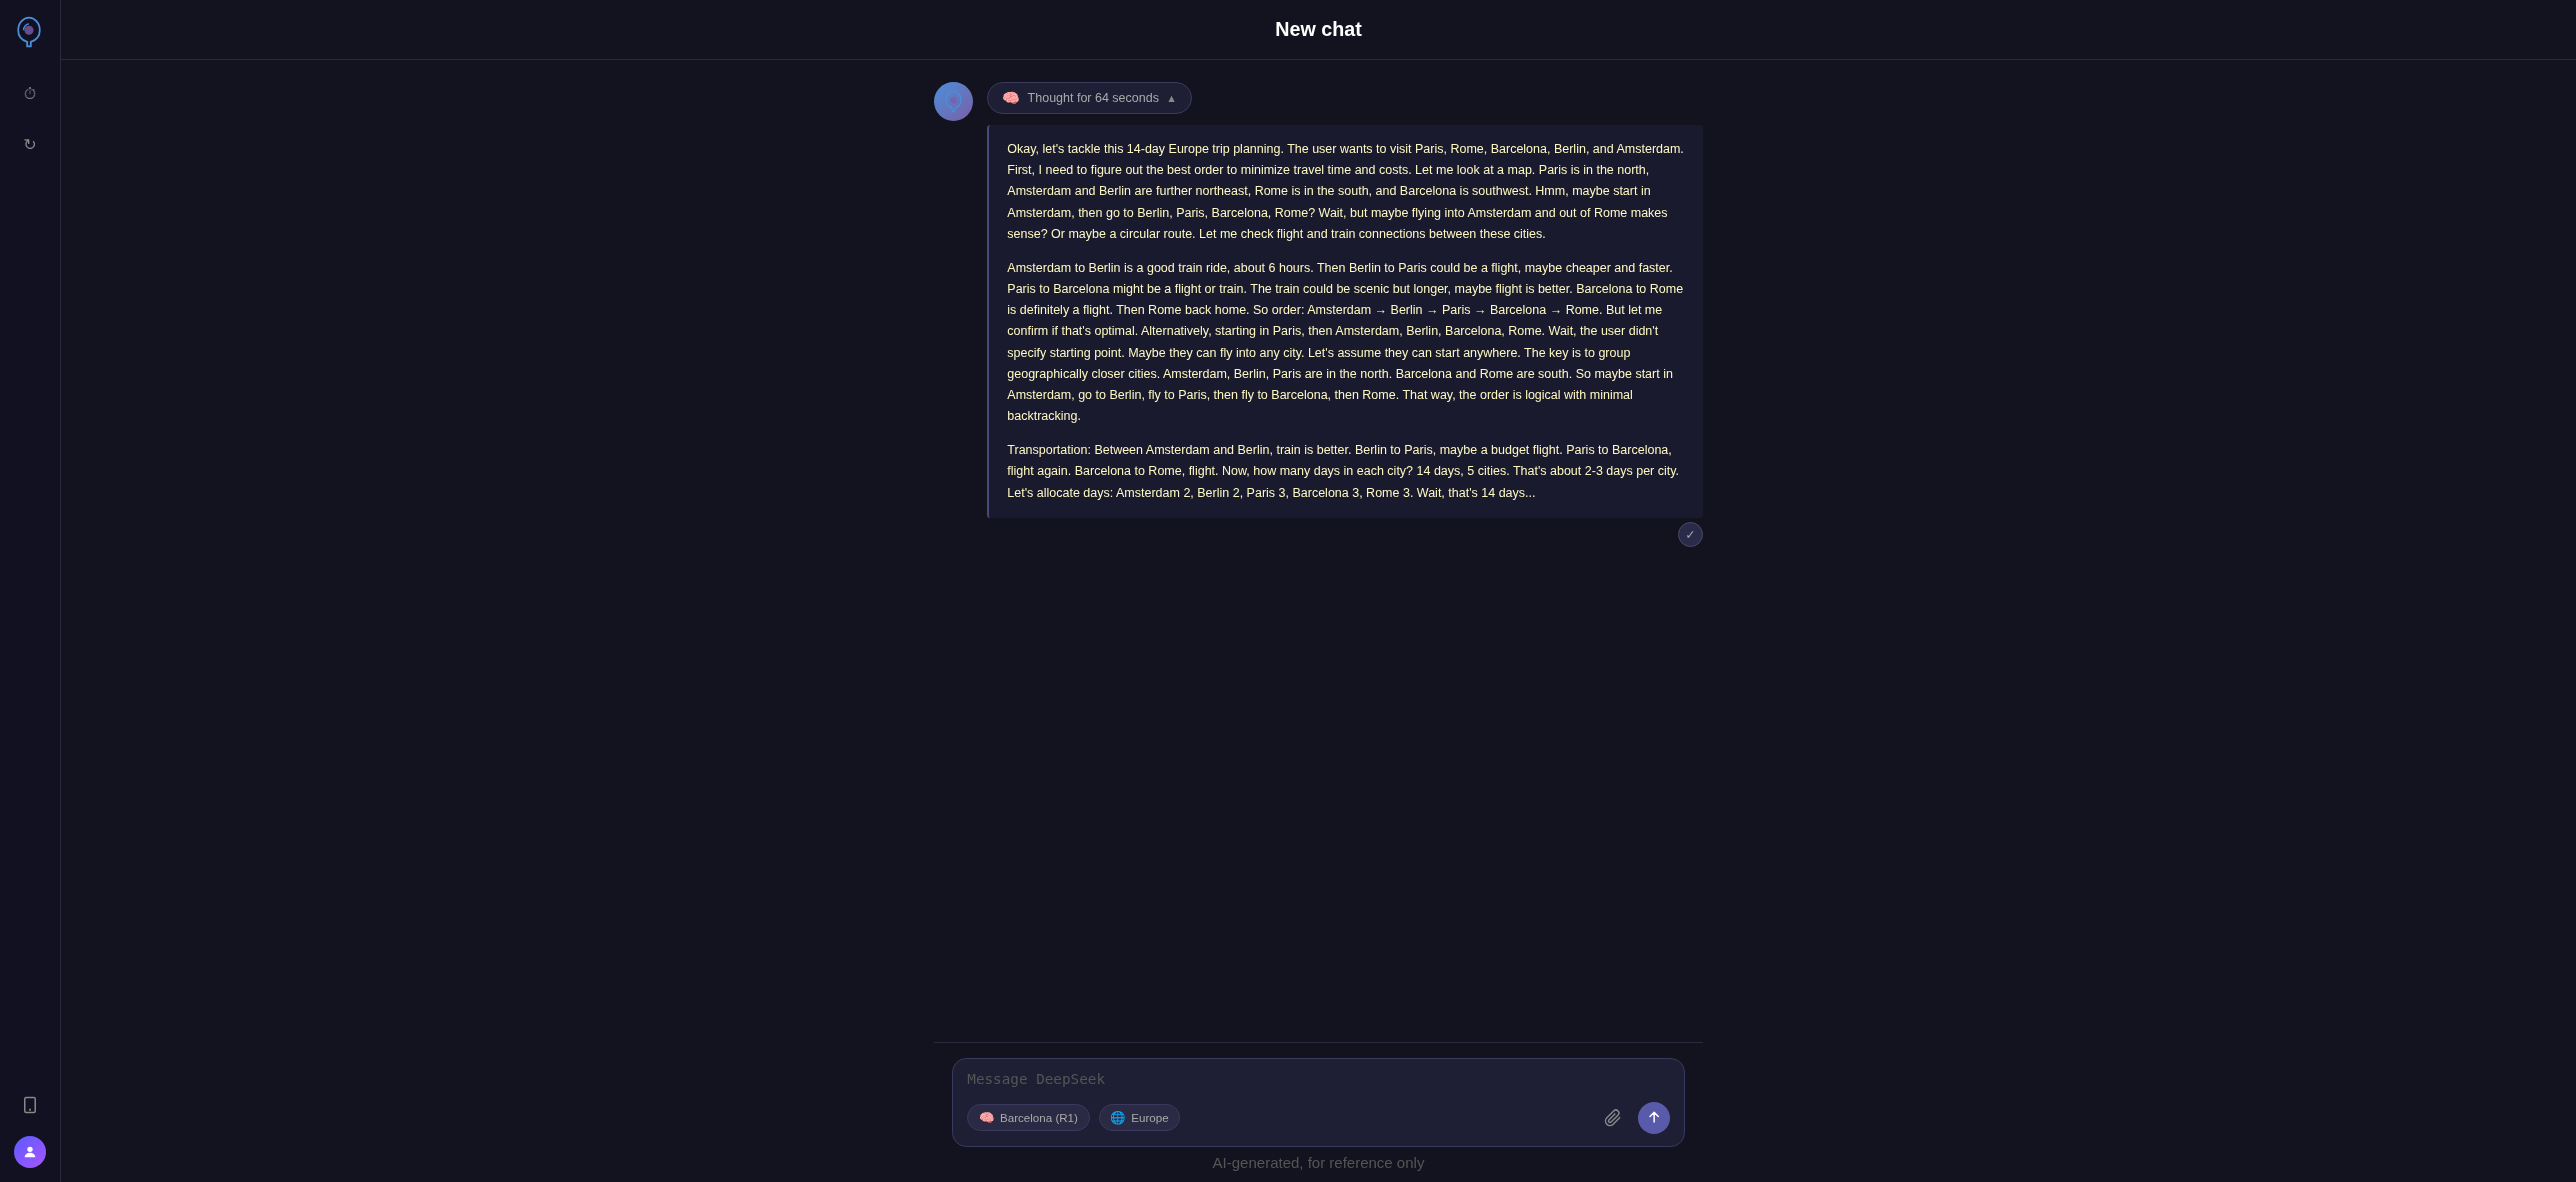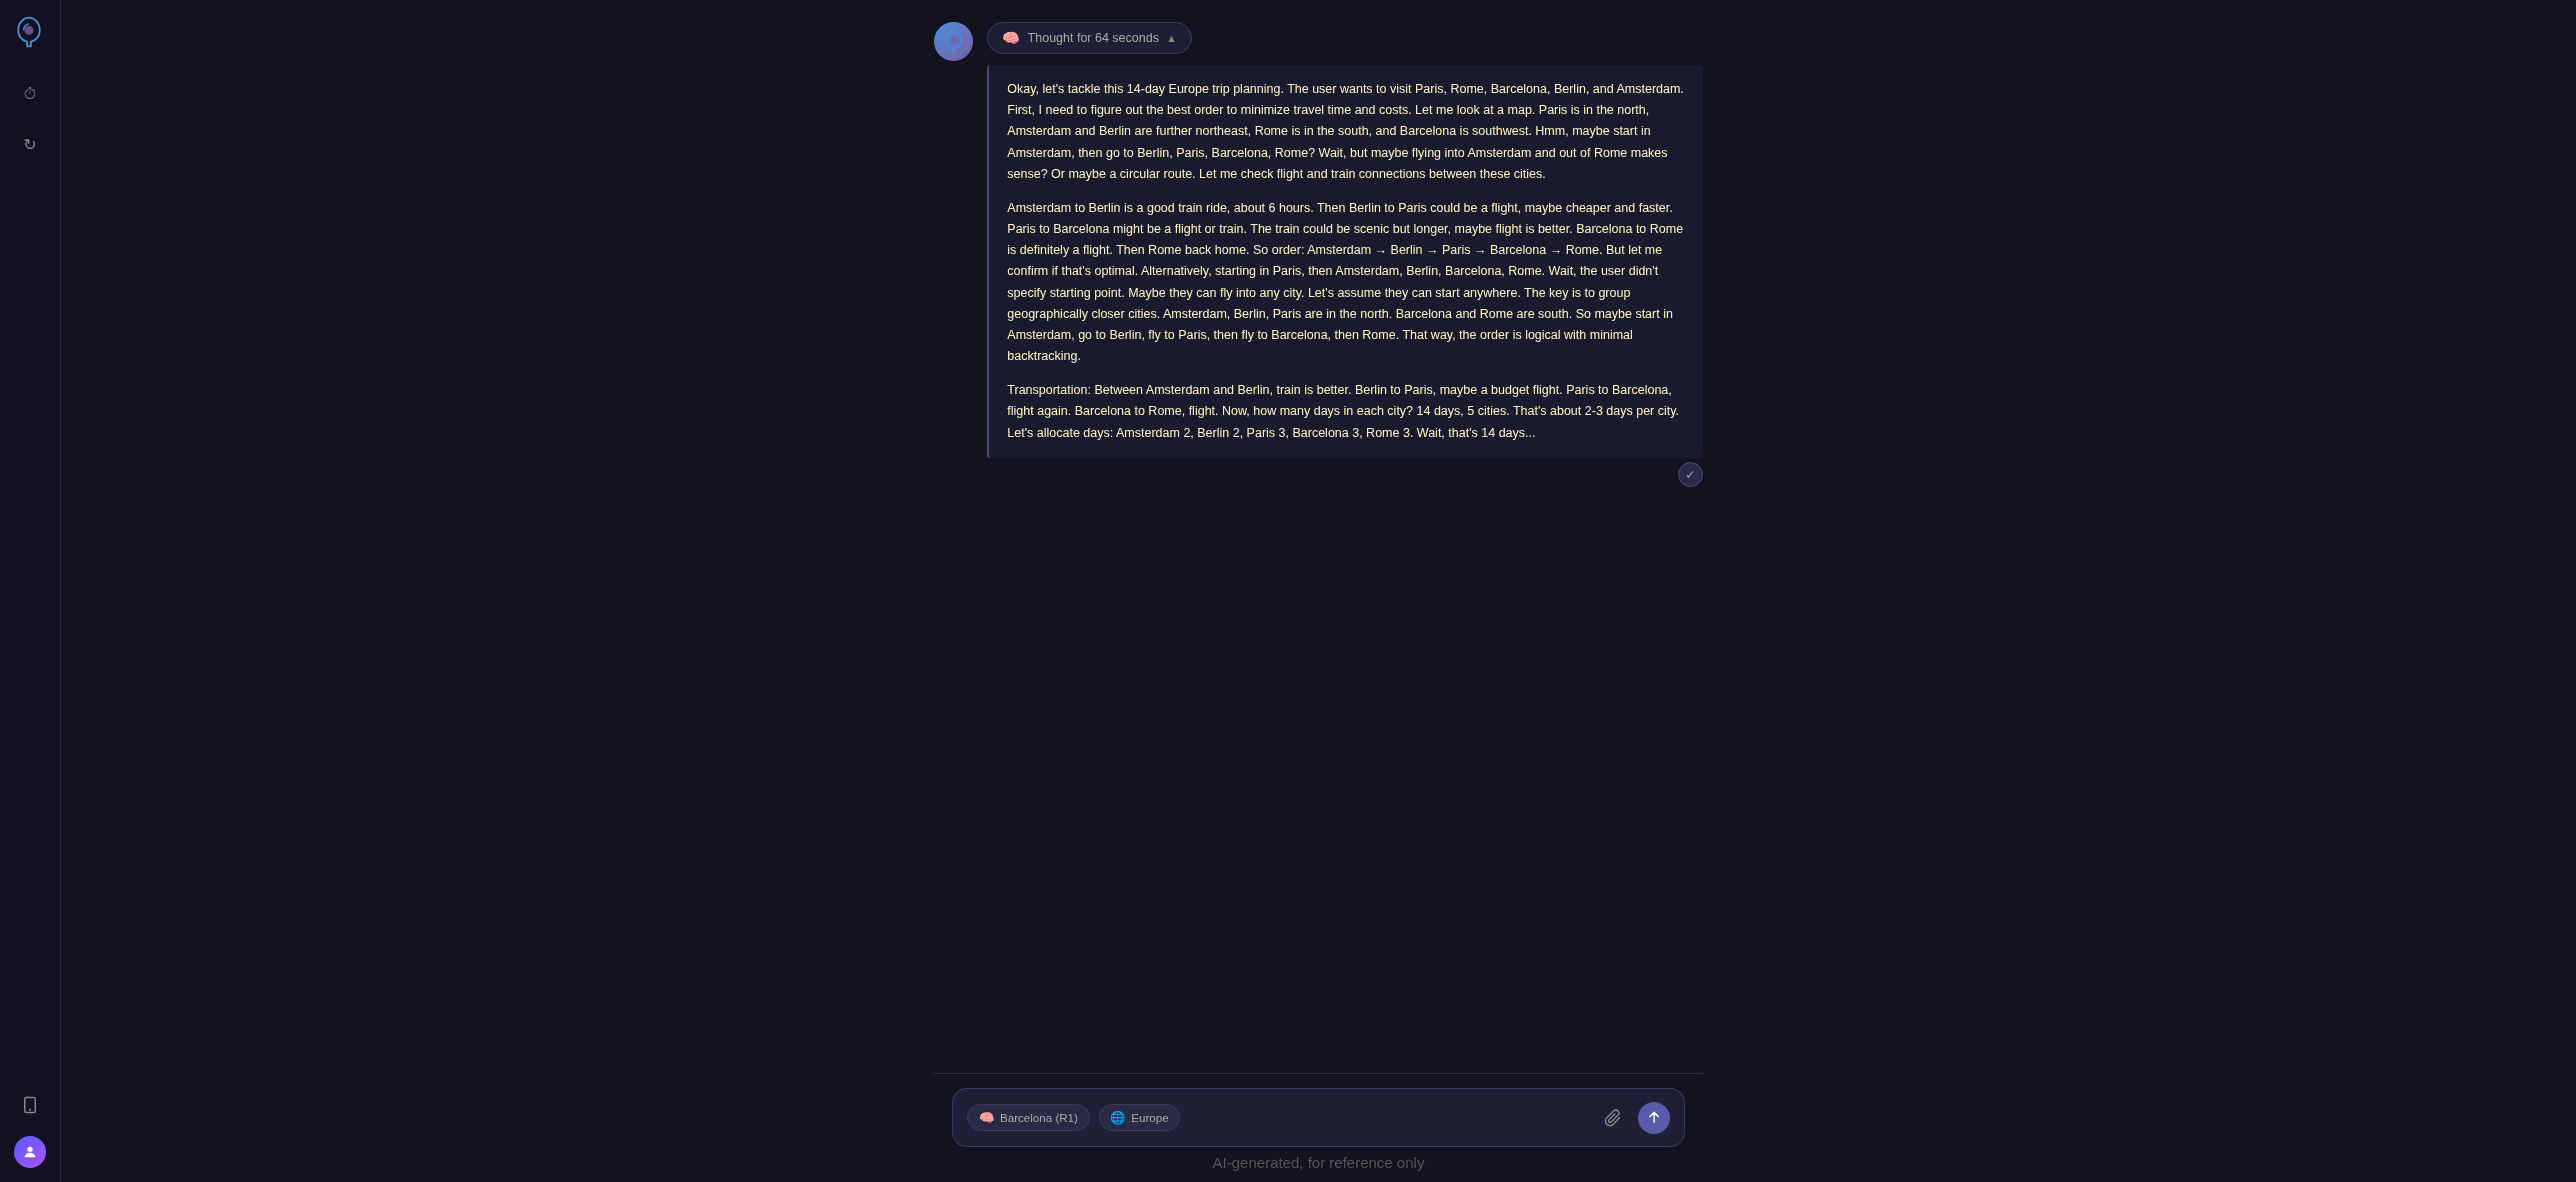--- a/index.html
+++ b/index.html
@@ -325,20 +325,23 @@
       <svg width="16" height="16" viewBox="0 0 24 24" fill="white">
         <circle cx="12" cy="8" r="4"></circle>
         <path d="M4 20 C4 16 7.6 13 12 13 C16.4 13 20 16 20 20Z"></path>
       </svg>
     </div>
   </div>
 </div>
 
 <div class="main">
 
+  <div class="header">
+    <span>New chat</span>
+  </div>
 
   <div class="chat-area">
 
     <div class="message-row">
 
       <div class="avatar">
         <svg viewBox="0 0 40 40" width="25" height="25">
           <path d="M20 4 C14 4 8 10 8 18 C8 24 12 29 18 31 L18 36 L22 36 L22 31 C28 29 32 24 32 18 C32 10 26 4 20 4Z" fill="none" stroke="#4a90d9" stroke-width="2"></path>
           <circle cx="20" cy="18" r="5" fill="#7b5ea7" opacity="0.8"></circle>
         </svg>
@@ -362,20 +365,21 @@
           <span>✓</span>
         </div>
 
       </div>
     </div>
 
   </div>
 
   <div class="bottom-bar">
     <div class="input-container">
+      <textarea class="input-field" rows="1" placeholder="Message DeepSeek" style=""></textarea>
 
       <div class="input-toolbar">
 
         <button class="toolbar-btn">
           <span class="btn-icon">🧠</span>
           <span>Barcelona (R1)</span>
         </button>
 
         <button class="toolbar-btn">
           <span class="btn-icon">🌐</span>

